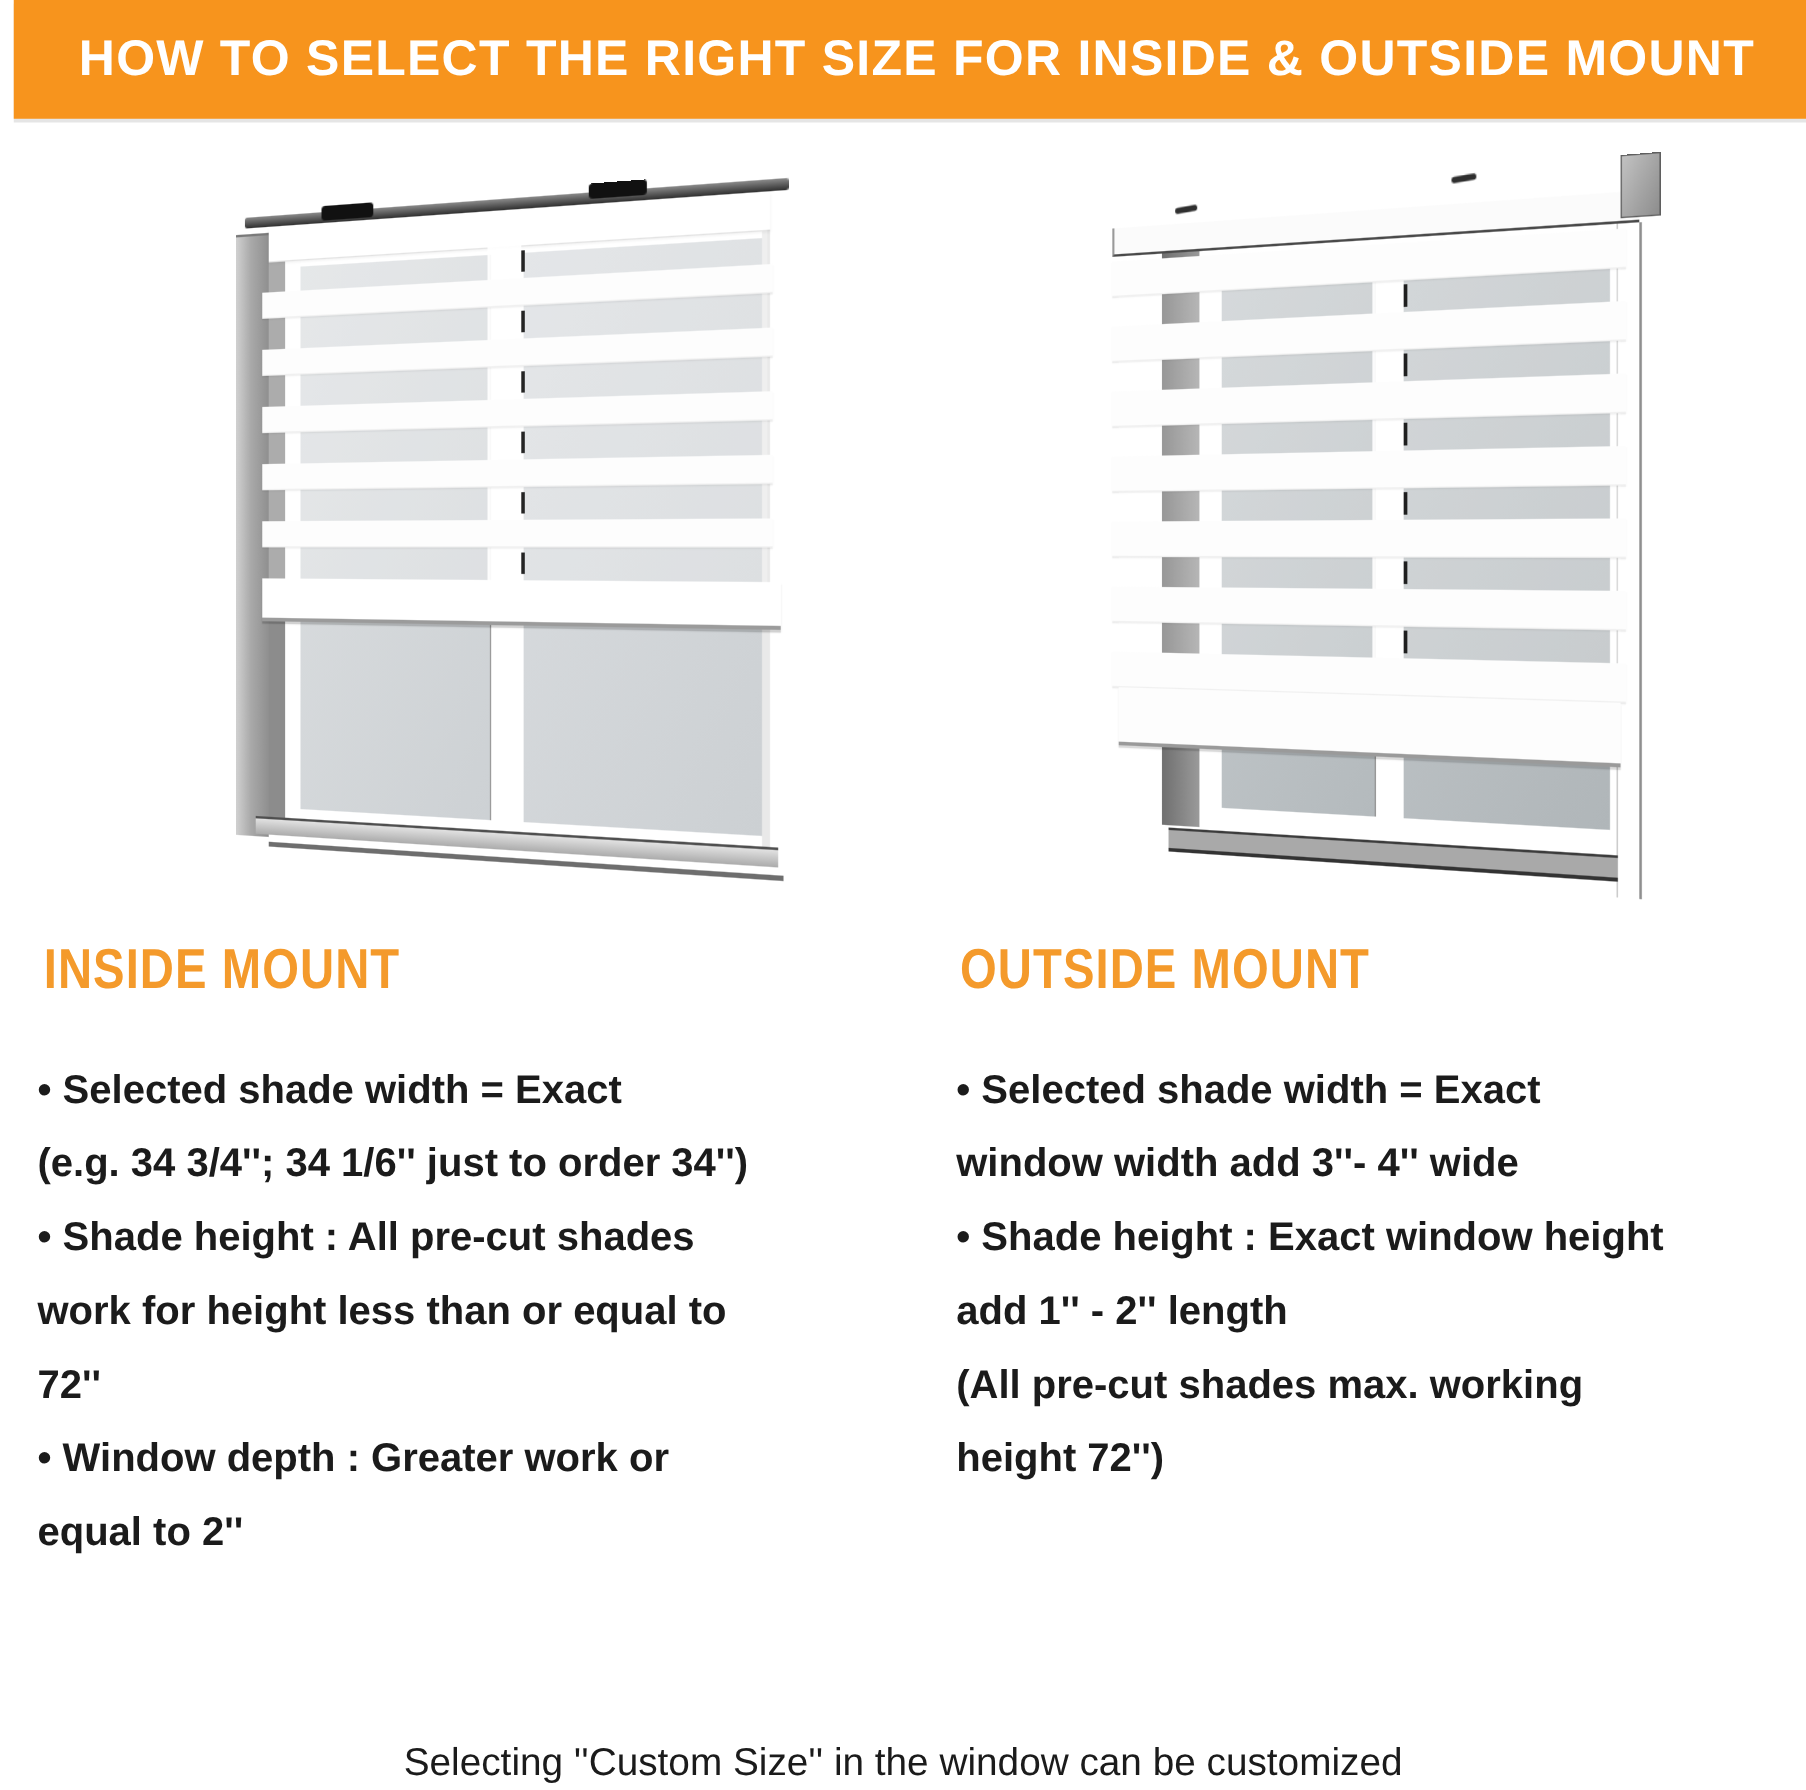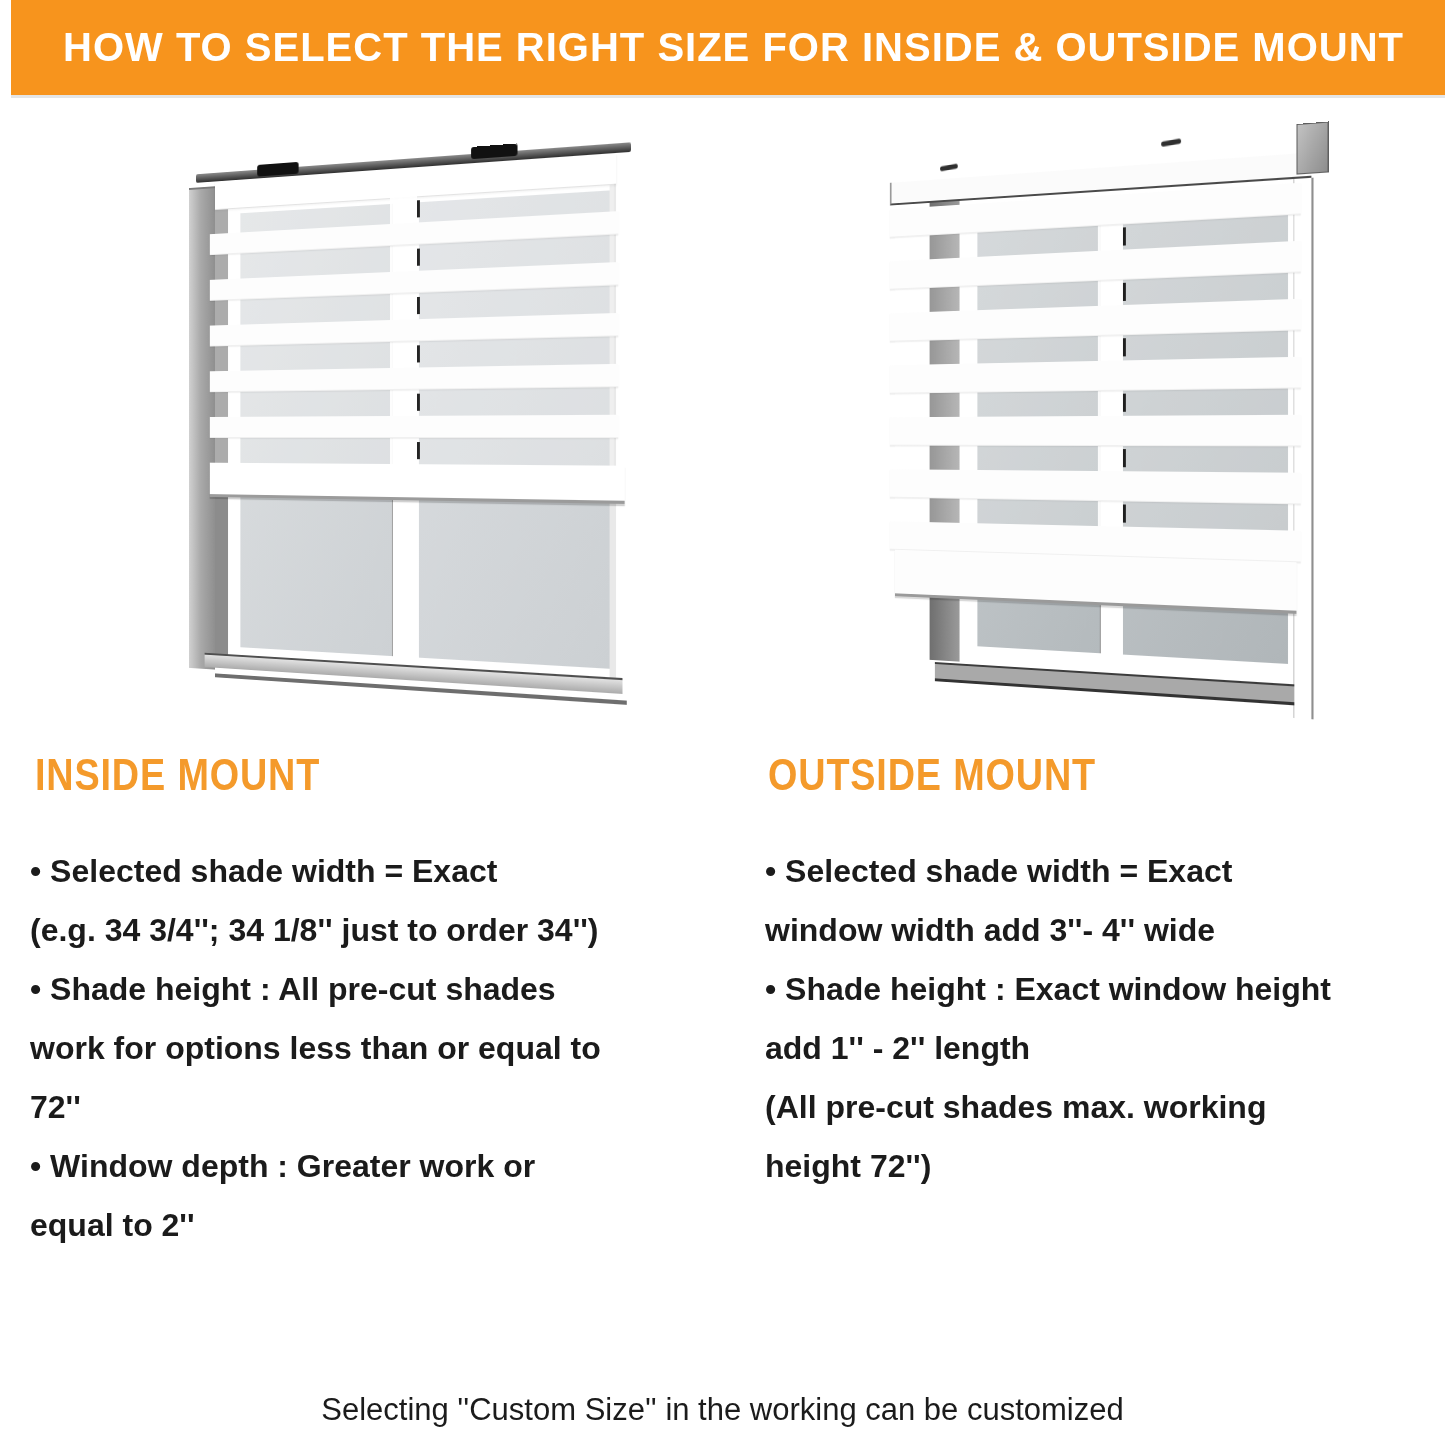--- a/index.html
+++ b/index.html
@@ -174,32 +174,32 @@
       <div class="rw-bottomband"></div>
       <div class="rw-sill"></div>
     </div>
   </div>
 
   <h2 class="mount-heading h-left" style="color: rgb(244, 154, 43);">INSIDE MOUNT</h2>
   <h2 class="mount-heading h-right" style="color: rgb(244, 154, 43);">OUTSIDE MOUNT</h2>
 
   <div class="bullets bullets-left" style="color: rgb(27, 27, 27);">
       <div class="body-line">• Selected shade width = Exact</div>
-      <div class="body-line">(e.g. 34 3/4''; 34 1/8'' just to order 34'')</div>
+      <div class="body-line">(e.g. 34 3/4''; 34 1/6'' just to order 34'')</div>
       <div class="body-line">• Shade height : All pre-cut shades</div>
-      <div class="body-line">work for options less than or equal to</div>
+      <div class="body-line">work for height less than or equal to</div>
       <div class="body-line">72''</div>
       <div class="body-line">• Window depth : Greater work or</div>
       <div class="body-line">equal to 2''</div>
     </div>
 
   <div class="bullets bullets-right" style="color: rgb(27, 27, 27);">
       <div class="body-line">• Selected shade width = Exact</div>
       <div class="body-line">window width add 3''- 4'' wide</div>
       <div class="body-line">• Shade height : Exact window height</div>
       <div class="body-line">add 1'' - 2'' length</div>
       <div class="body-line">(All pre-cut shades max. working</div>
       <div class="body-line">height 72'')</div>
     </div>
 
-  <div class="footer-note" style="color: rgb(27, 27, 27);">Selecting ''Custom Size'' in the working can be customized</div>
+  <div class="footer-note" style="color: rgb(27, 27, 27);">Selecting ''Custom Size'' in the window can be customized</div>
 
 </div>
 
 </body></html>

